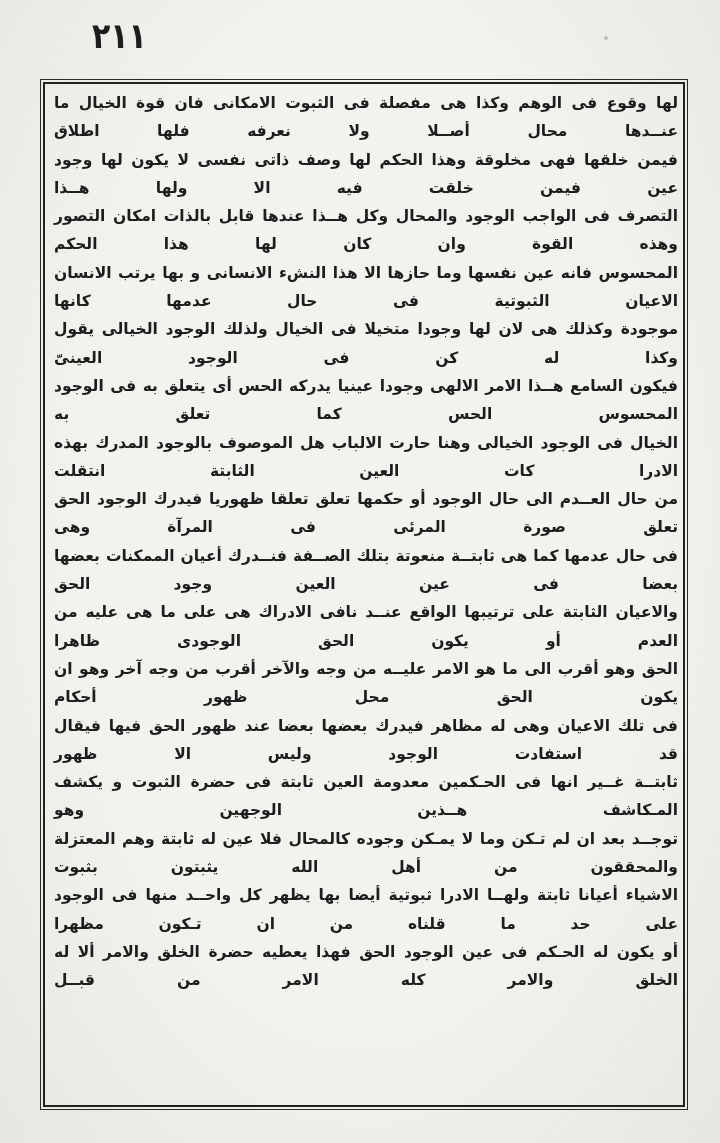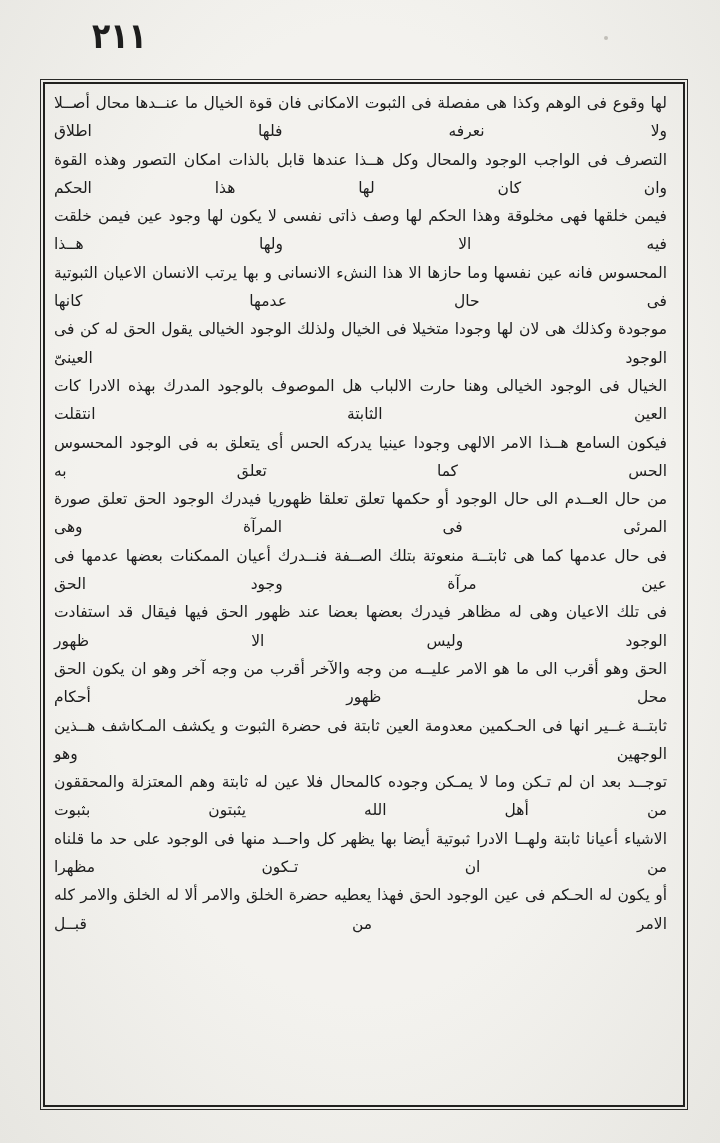--- a/index.html
+++ b/index.html
@@ -16,49 +16,51 @@
   }
   .speck{position:absolute;top:36px;left:604px;width:4px;height:4px;border-radius:50%;background:#9a988f;opacity:.55}
   .frame{
     position:absolute;left:40px;top:79px;width:648px;height:1031px;
     border:1.5px solid #2a2a28;box-sizing:border-box;padding:2px;
     background:transparent;
   }
   .frame-inner{
     width:100%;height:100%;box-sizing:border-box;
     border:2.5px solid #21211f;
-    padding:5px 16px 0 9px;
+    padding:5px 5px 0 9px;
     direction:rtl;
+    font-weight:bold;
   }
   .line{
     font-size:15.5px;line-height:28.3px;
     text-align:justify;text-align-last:justify;
     word-spacing:.5px;
     white-space:normal;
   }
 </style>
 </head>
 <body>
 
 <div class="page-number">٢١١</div>
 <div class="speck"></div>
 
 <div class="frame">
   <div class="frame-inner">
 
     <div class="line">لها وقوع فى الوهم وكذا هى مفصلة فى الثبوت الامكانى فان قوة الخيال ما عنــدها محال أصــلا ولا نعرفه فلها اطلاق</div>
+    <div class="line">فيمن خلقها فهى مخلوقة وهذا الحكم لها وصف ذاتى نفسى لا يكون لها وجود عين فيمن خلقت فيه الا ولها هــذا</div>
     <div class="line">التصرف فى الواجب الوجود والمحال وكل هــذا عندها قابل بالذات امكان التصور وهذه القوة وان كان لها هذا الحكم</div>
-    <div class="line">فيمن خلقها فهى مخلوقة وهذا الحكم لها وصف ذاتى نفسى لا يكون لها وجود عين فيمن خلقت فيه الا ولها هــذا</div>
     <div class="line">المحسوس فانه عين نفسها وما حازها الا هذا النشء الانسانى و بها يرتب الانسان الاعيان الثبوتية فى حال عدمها كانها</div>
-    <div class="line">موجودة وكذلك هى لان لها وجودا متخيلا فى الخيال ولذلك الوجود الخيالى يقول الحق له كن فى الوجود العينىّ</div>
+    <div class="line">موجودة وكذلك هى لان لها وجودا متخيلا فى الخيال ولذلك الوجود الخيالى يقول وكذا له كن فى الوجود العينىّ</div>
+    <div class="line">فيكون السامع هــذا الامر الالهى وجودا عينيا يدركه الحس أى يتعلق به فى الوجود المحسوس الحس كما تعلق به</div>
     <div class="line">الخيال فى الوجود الخيالى وهنا حارت الالباب هل الموصوف بالوجود المدرك بهذه الادرا كات العين الثابتة انتقلت</div>
-    <div class="line">فيكون السامع هــذا الامر الالهى وجودا عينيا يدركه الحس أى يتعلق به فى الوجود المحسوس الحس كما تعلق به</div>
     <div class="line">من حال العــدم الى حال الوجود أو حكمها تعلق تعلقا ظهوريا فيدرك الوجود الحق تعلق صورة المرئى فى المرآة وهى</div>
-    <div class="line">فى حال عدمها كما هى ثابتــة منعوتة بتلك الصــفة فنــدرك أعيان الممكنات بعضها عدمها فى عين مرآة وجود الحق</div>
+    <div class="line">فى حال عدمها كما هى ثابتــة منعوتة بتلك الصــفة فنــدرك أعيان الممكنات بعضها بعضا فى عين العين وجود الحق</div>
+    <div class="line">والاعيان الثابتة على ترتيبها الواقع عنــد نافى الادراك هى على ما هى عليه من العدم أو يكون الحق الوجودى ظاهرا</div>
+    <div class="line">الحق وهو أقرب الى ما هو الامر عليــه من وجه والآخر أقرب من وجه آخر وهو ان يكون الحق محل ظهور أحكام</div>
     <div class="line">فى تلك الاعيان وهى له مظاهر فيدرك بعضها بعضا عند ظهور الحق فيها فيقال قد استفادت الوجود وليس الا ظهور</div>
-    <div class="line">الحق وهو أقرب الى ما هو الامر عليــه من وجه والآخر أقرب من وجه آخر وهو ان يكون الحق محل ظهور أحكام</div>
     <div class="line">ثابتــة غــير انها فى الحـكمين معدومة العين ثابتة فى حضرة الثبوت و يكشف المـكاشف هــذين الوجهين وهو</div>
     <div class="line">توجــد بعد ان لم تـكن وما لا يمـكن وجوده كالمحال فلا عين له ثابتة وهم المعتزلة والمحققون من أهل الله يثبتون بثبوت</div>
     <div class="line">الاشياء أعيانا ثابتة ولهــا الادرا ثبوتية أيضا بها يظهر كل واحــد منها فى الوجود على حد ما قلناه من ان تـكون مظهرا</div>
     <div class="line">أو يكون له الحـكم فى عين الوجود الحق فهذا يعطيه حضرة الخلق والامر ألا له الخلق والامر كله الامر من قبــل</div>
 
   </div>
 </div>
 
 </body></html>

